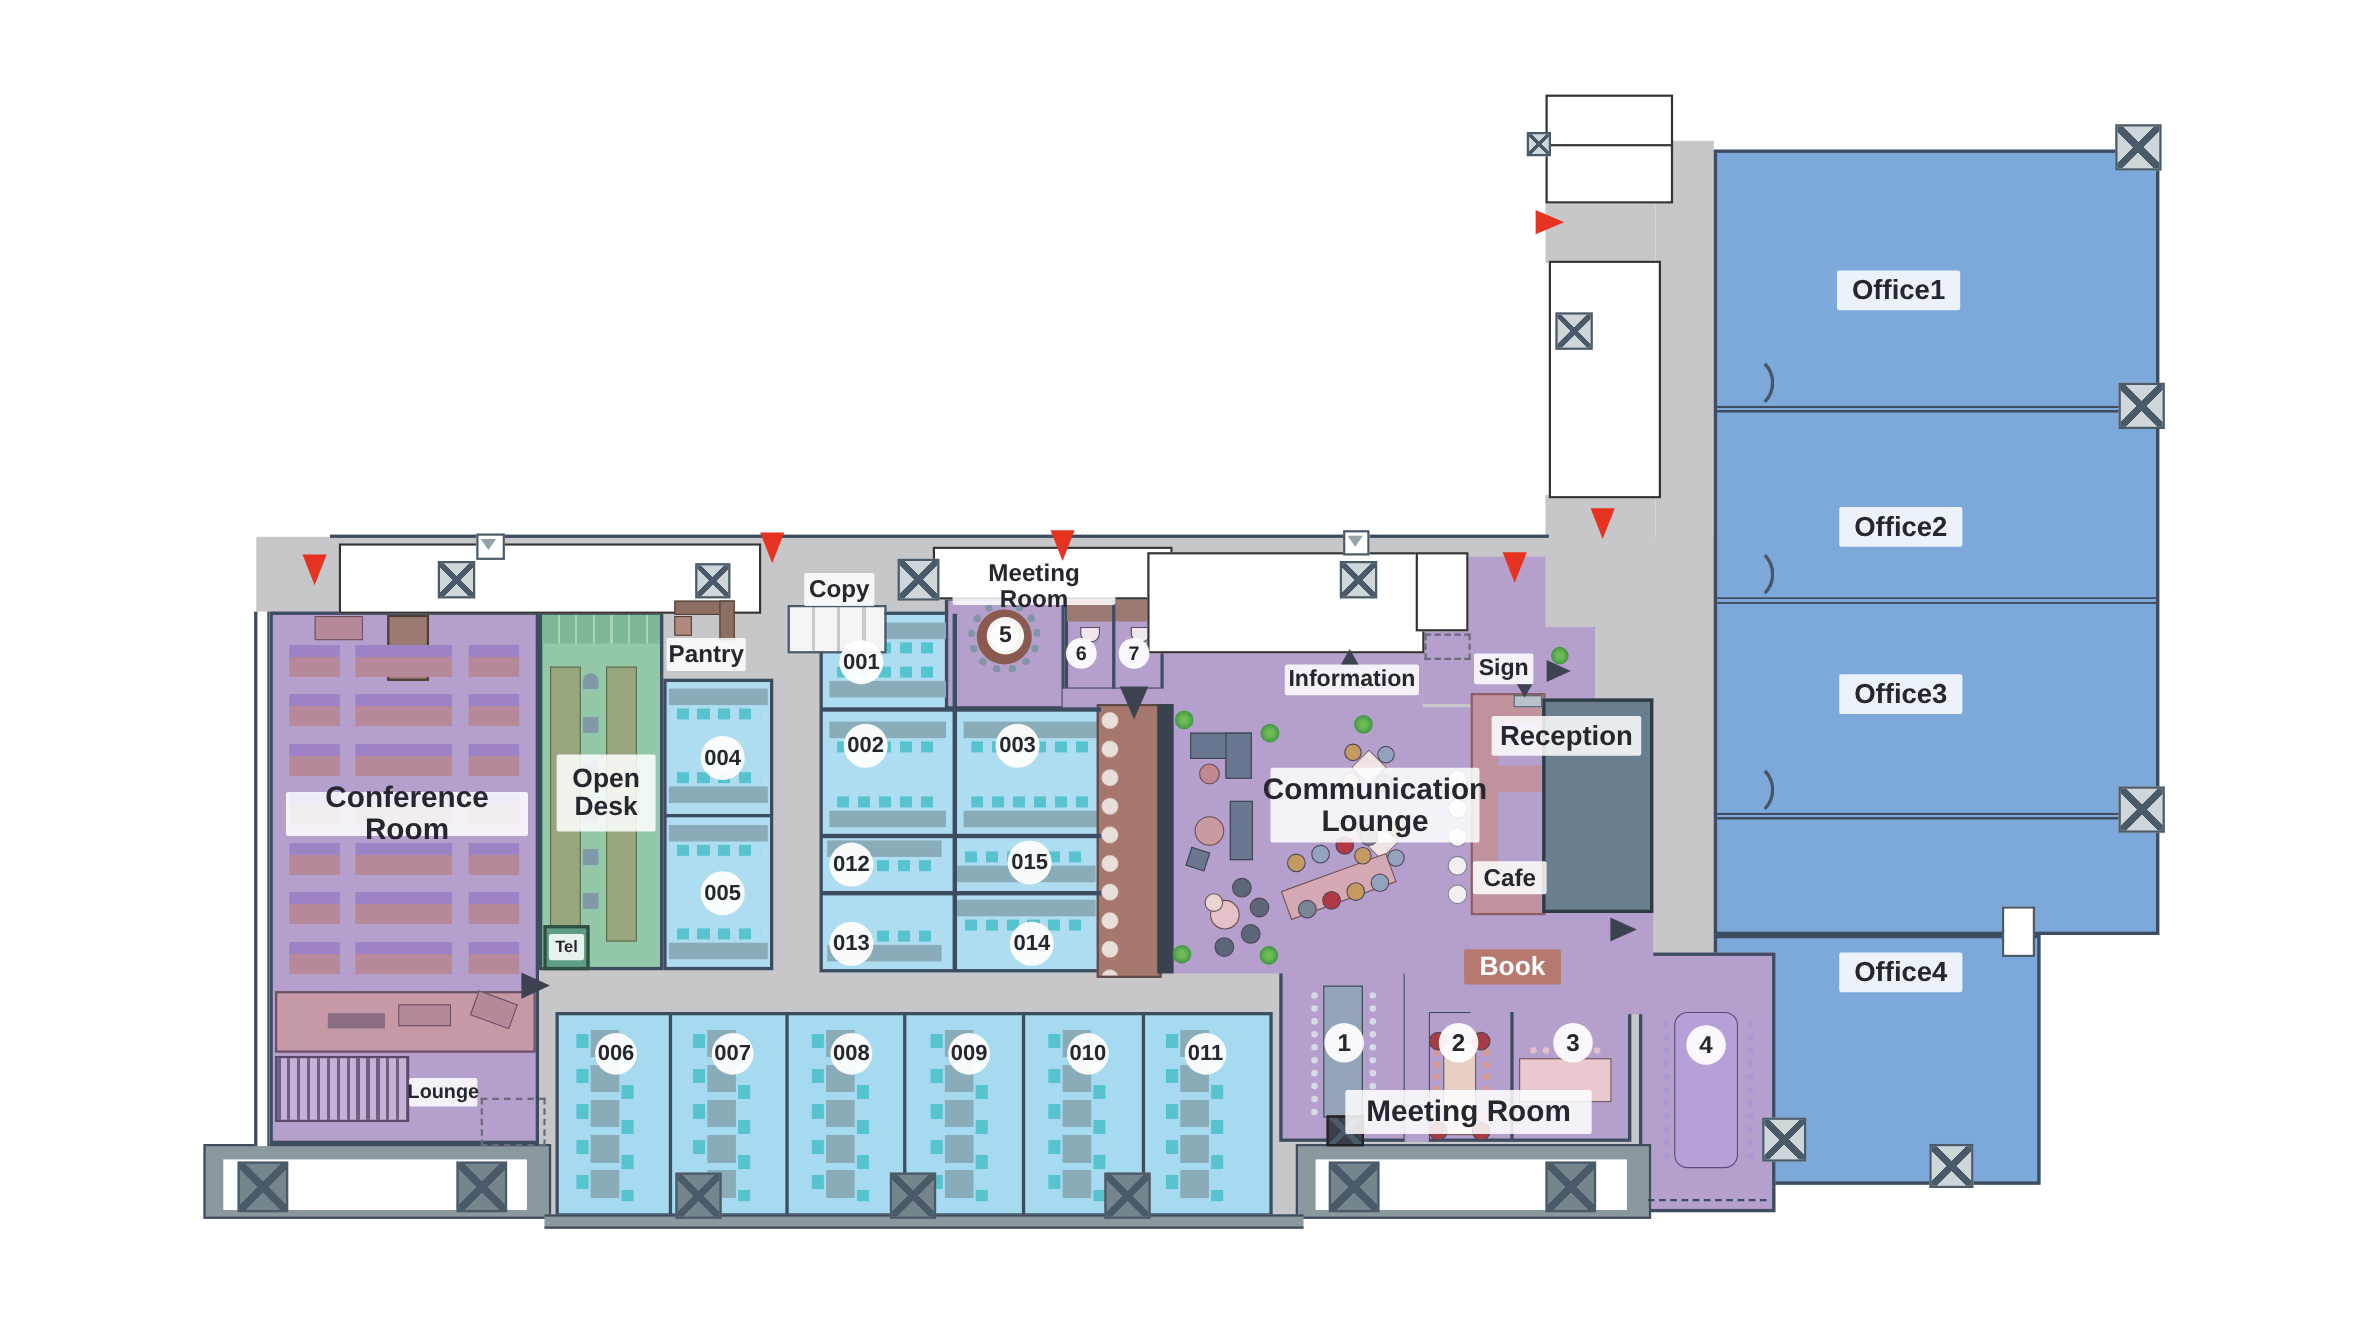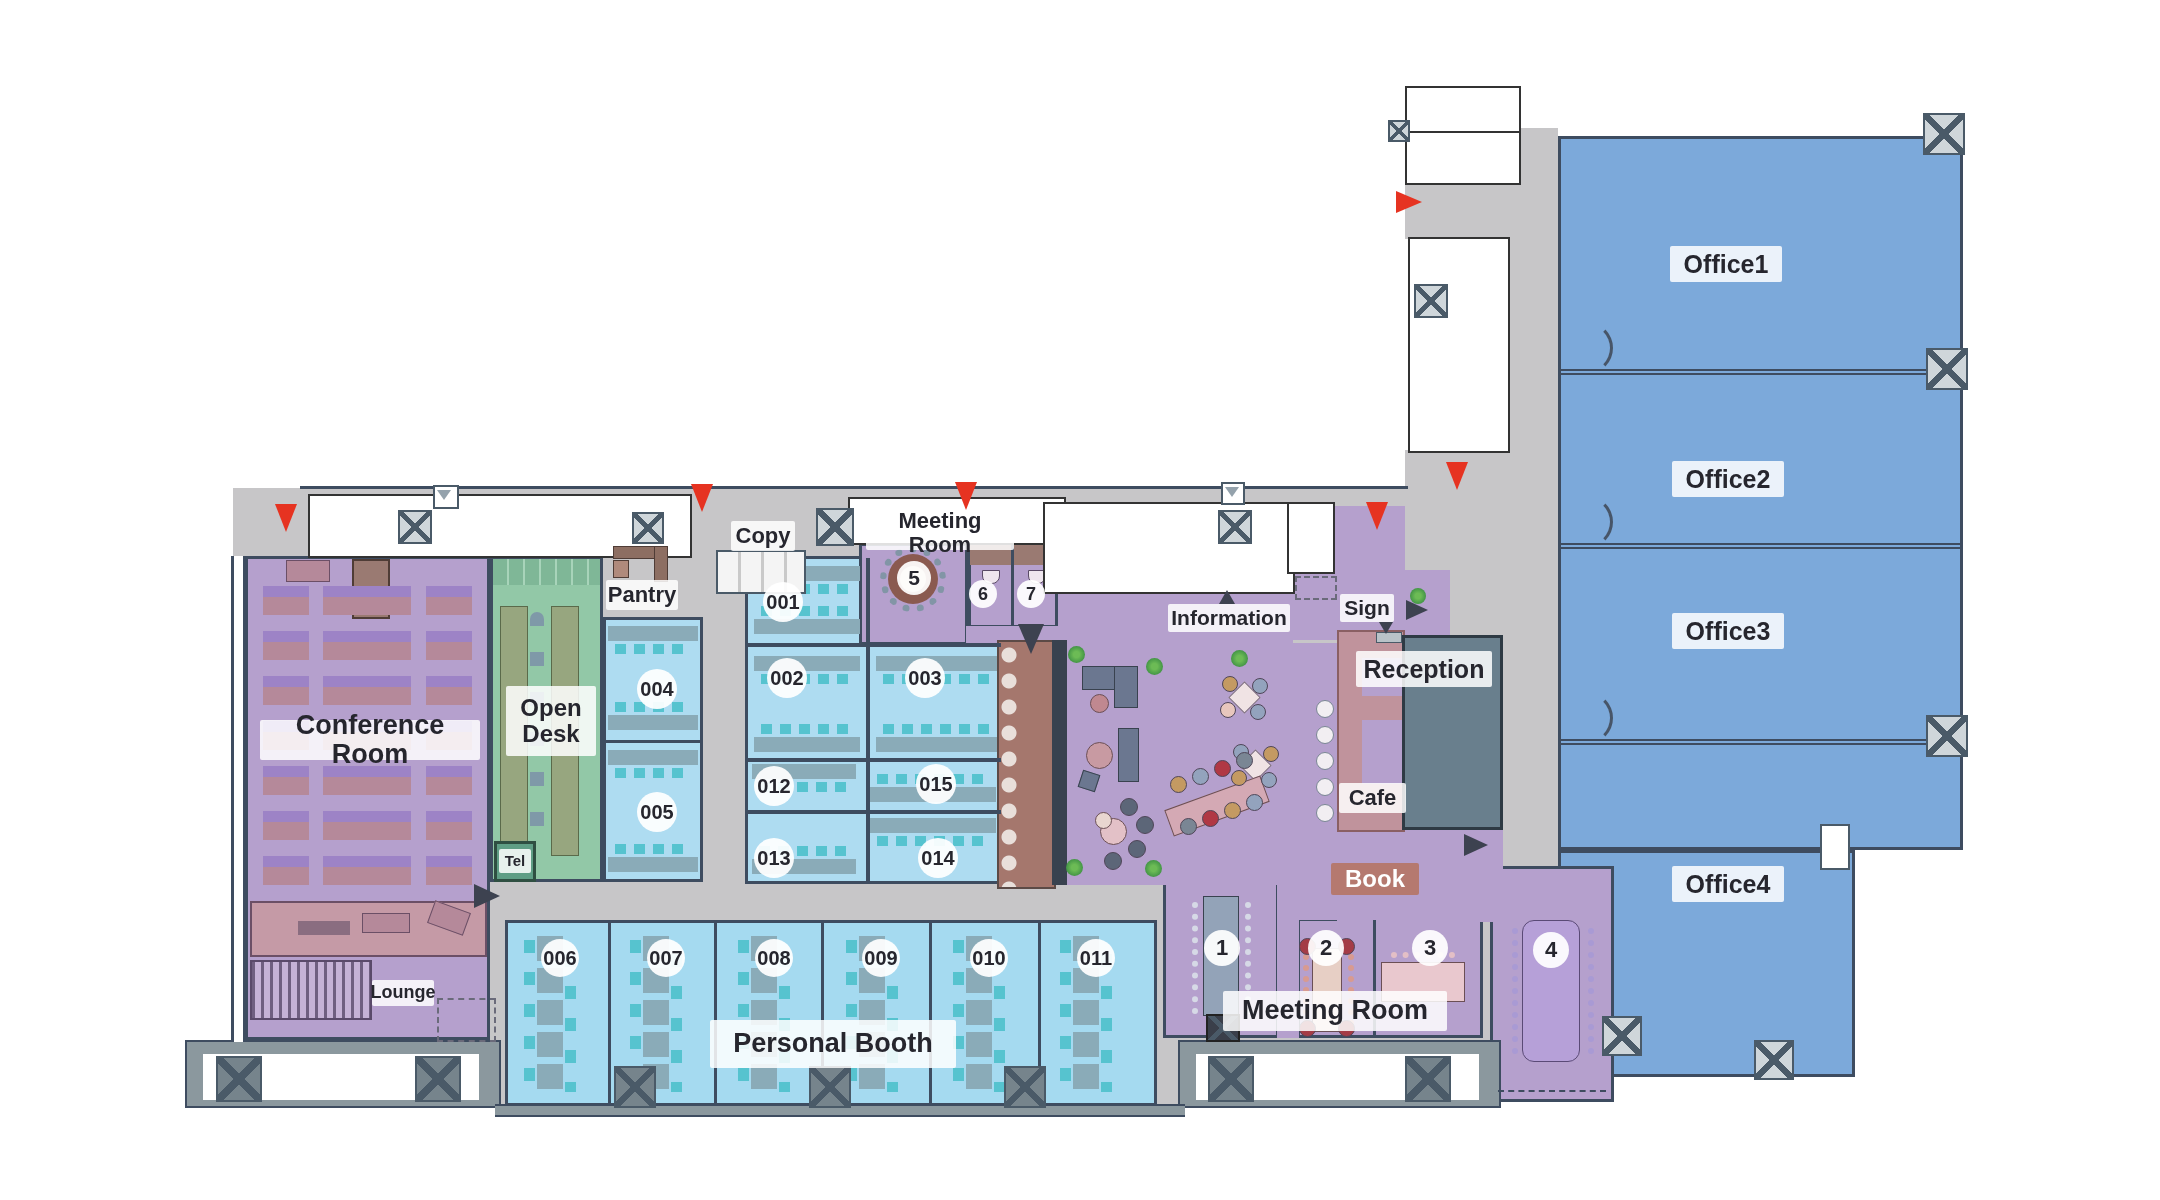--- a/index.html
+++ b/index.html
@@ -242,20 +242,21 @@
   <div class="cd" style="left:1316px;top:726px;width:16px;height:16px;background:#f2eef2;border-color:#7a8694;"></div>
   <div class="cd" style="left:1316px;top:752px;width:16px;height:16px;background:#f2eef2;border-color:#7a8694;"></div>
   <div class="cd" style="left:1316px;top:778px;width:16px;height:16px;background:#f2eef2;border-color:#7a8694;"></div>
   <div class="cd" style="left:1316px;top:804px;width:16px;height:16px;background:#f2eef2;border-color:#7a8694;"></div>
   <div class="chip" style="left:1356px;top:651px;width:136px;height:36px;font-size:25px;">Reception</div>
   <div class="chip" style="left:1339px;top:783px;width:67px;height:30px;font-size:22px;">Cafe</div>
   <div class="chip brown" style="left:1331px;top:863px;width:88px;height:32px;font-size:24px;">Book</div>
   <div class="chip" style="left:1340px;top:594px;width:54px;height:28px;font-size:21px;text-align:center;">Sign</div>
   <div class="abs" style="left:1376px;top:632px;width:26px;height:11px;background:#b9c2c8;border:1.5px solid #4a5a68;z-index:20;"></div>
   <div class="chip" style="left:1168px;top:604px;width:122px;height:28px;font-size:21px;">Information</div>
+  <div class="chip" style="left:1155px;top:698px;width:190px;height:68px;font-size:27px;">Communication Lounge</div>
 
   <div class="room" style="left:1163px;top:880px;width:116px;height:158px;background:#b5a0cd;"></div>
   <div class="room" style="left:1297px;top:918px;width:186px;height:120px;background:#b5a0cd;"></div>
   <div class="wall" style="left:1373px;top:920px;width:3px;height:116px;"></div>
   <div class="room" style="left:1490px;top:866px;width:124px;height:236px;background:#b5a0cd;"></div>
   <div class="abs" style="left:1498px;top:1090px;width:108px;height:0;border-top:2.5px dashed #3e4c60;z-index:14;"></div>
   <div class="abs" style="left:1203px;top:896px;width:36px;height:120px;background:#93a3b8;border:1.5px solid #39424f;z-index:14;"></div>
   <div class="dotcol" style="left:1192px;top:902px;height:112px;"></div>
   <div class="dotcol" style="left:1245px;top:902px;height:112px;"></div>
   <div class="xbox dark" style="left:1206px;top:1014px;width:30px;height:24px;background-color:#3a3f4a;border-color:#222;"></div>
@@ -291,21 +292,20 @@
   <div class="booth-desk" style="left:1060px;top:936px;"></div>
   <div class="xbox dark" style="left:614px;top:1066px;width:38px;height:38px;"></div>
   <div class="xbox dark" style="left:809px;top:1066px;width:38px;height:38px;"></div>
   <div class="xbox dark" style="left:1004px;top:1066px;width:38px;height:38px;"></div>
   <div class="num" style="left:541px;top:939px;width:38px;height:38px;font-size:20px;">006</div>
   <div class="num" style="left:647px;top:939px;width:38px;height:38px;font-size:20px;">007</div>
   <div class="num" style="left:755px;top:939px;width:38px;height:38px;font-size:20px;">008</div>
   <div class="num" style="left:862px;top:939px;width:38px;height:38px;font-size:20px;">009</div>
   <div class="num" style="left:970px;top:939px;width:38px;height:38px;font-size:20px;">010</div>
   <div class="num" style="left:1077px;top:939px;width:38px;height:38px;font-size:20px;">011</div>
-  <div class="chip" style="left:710px;top:1020px;width:246px;height:48px;font-size:27px;">Personal Booth</div>
   <div class="abs" style="left:495px;top:1104px;width:690px;height:13px;background:#8b989e;border-top:2px solid #3e4c60;border-bottom:2px solid #3e4c60;z-index:9;"></div>
 
   <div class="bay" style="left:185px;top:1040px;width:312px;height:64px;"></div>
   <div class="abs" style="left:203px;top:1054px;width:276px;height:46px;background:#fff;z-index:9;"></div>
   <div class="xbox dark" style="left:216px;top:1056px;width:42px;height:42px;"></div>
   <div class="xbox dark" style="left:415px;top:1056px;width:42px;height:42px;"></div>
   <div class="bay" style="left:1178px;top:1040px;width:319px;height:64px;"></div>
   <div class="abs" style="left:1196px;top:1054px;width:283px;height:46px;background:#fff;z-index:9;"></div>
   <div class="xbox dark" style="left:1208px;top:1056px;width:42px;height:42px;"></div>
   <div class="xbox dark" style="left:1405px;top:1056px;width:42px;height:42px;"></div>

